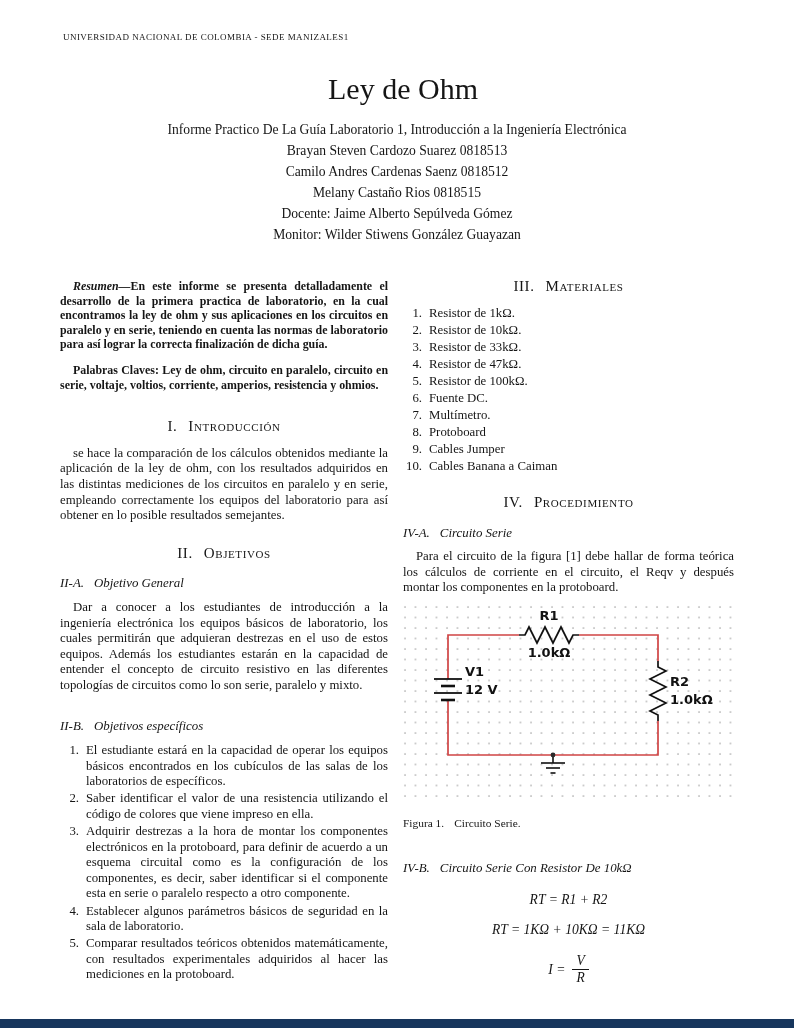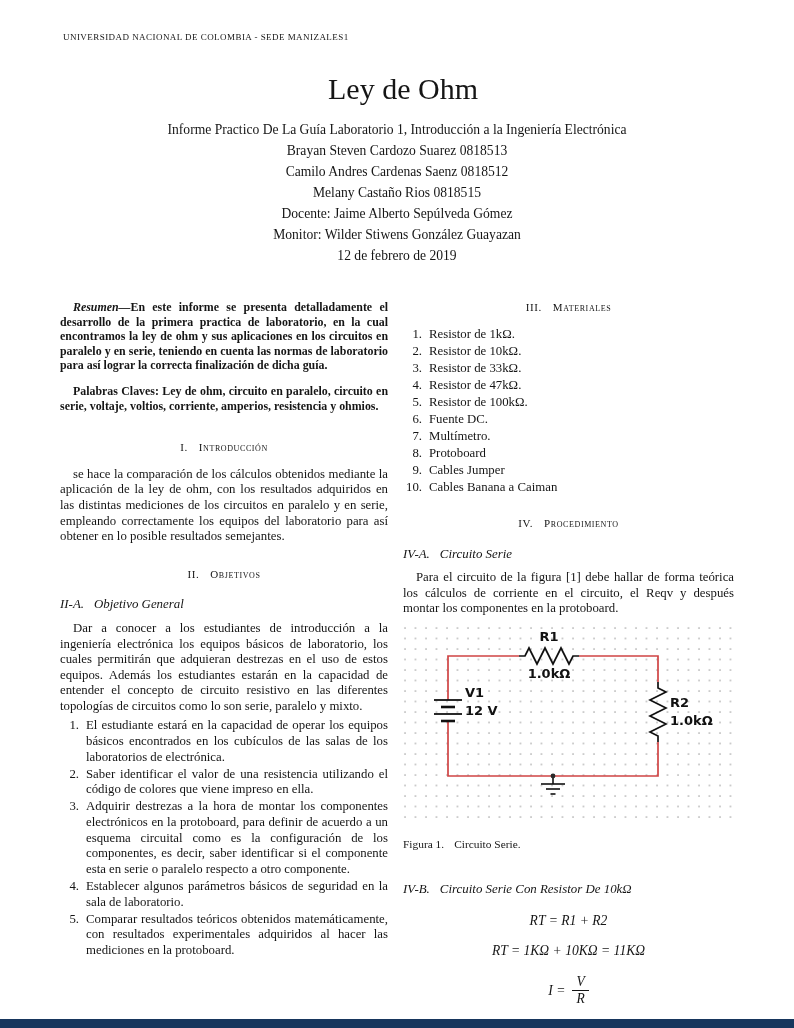--- a/index.html
+++ b/index.html
@@ -14,21 +14,21 @@
   .paper-title{
     text-align:center;font-size:30px;font-weight:normal;margin:30px 0 0 12px;
   }
   .byline{text-align:center;font-size:13.6px;line-height:21px;margin-top:13px}
   .columns{display:flex;gap:15px;padding:0 60px;margin-top:34px}
   .col{width:331px;font-size:12.8px;line-height:15.6px;text-align:justify}
   .abstract{font-weight:bold;font-size:11.9px;line-height:14.6px;margin:0;text-indent:13px}
   .abstract-label{font-style:italic}
   .keywords{margin-top:11px}
   .sec-head{
-    text-align:center;font-weight:normal;font-size:11px;
+    text-align:center;font-weight:normal;font-size:15px;
     font-variant:small-caps;letter-spacing:.6px;margin:22px 0 11px 0;
   }
   .sec-head .sec-num{margin-right:11px}
   .sub-head{font-style:italic;font-weight:normal;font-size:12.9px;margin:15px 0 8px 0;text-align:left}
   .sub-head .sub-num{margin-right:10px}
   .para{margin:0 0 4px 0;text-indent:13px}
   ol.numlist{list-style:none;counter-reset:n;margin:2px 0 0 0;padding:0}
   ol.numlist li{counter-increment:n;position:relative;padding-left:26px;margin-bottom:1.5px}
   ol.numlist li::before{content:counter(n) ".";position:absolute;left:0;width:19px;text-align:right}
   .figure-block{margin-top:9px}
@@ -54,41 +54,41 @@
 
 <h1 class="paper-title">Ley de Ohm</h1>
 
 <div class="byline">
   <div>Informe Practico De La Guía Laboratorio 1, Introducción a la Ingeniería Electrónica</div>
   <div>Brayan Steven Cardozo Suarez 0818513</div>
   <div>Camilo Andres Cardenas Saenz 0818512</div>
   <div>Melany Castaño Rios 0818515</div>
   <div>Docente: Jaime Alberto Sepúlveda Gómez</div>
   <div>Monitor: Wilder Stiwens González Guayazan</div>
-  <div>12 de febrero de 2019</div>
 </div>
 
 <div class="columns">
 
   <div class="col">
 
     <p class="abstract"><span class="abstract-label">Resumen—</span><span>En este informe se presenta detalladamente el desarrollo de la primera practica de laboratorio, en la cual encontramos la ley de ohm y sus aplicaciones en los circuitos en paralelo y en serie, teniendo en cuenta las normas de laboratorio para así lograr la correcta finalización de dicha guía.</span></p>
 
     <p class="abstract keywords">Palabras Claves: Ley de ohm, circuito en paralelo, circuito en serie, voltaje, voltios, corriente, amperios, resistencia y ohmios.</p>
 
     <h3 class="sec-head" style="margin-top:27px"><span class="sec-num">I.</span><span>Introducción</span></h3>
     <p class="para">se hace la comparación de los cálculos obtenidos mediante la aplicación de la ley de ohm, con los resultados adquiridos en las distintas mediciones de los circuitos en paralelo y en serie, empleando correctamente los equipos del laboratorio para así obtener en lo posible resultados semejantes.</p>
 
     <h3 class="sec-head" style=""><span class="sec-num">II.</span><span>Objetivos</span></h3>
 
     <h4 class="sub-head"><span class="sub-num">II-A.</span><span>Objetivo General</span></h4>
     <p class="para">Dar a conocer a los estudiantes de introducción a la ingeniería electrónica los equipos básicos de laboratorio, los cuales permitirán que adquieran destrezas en el uso de estos equipos. Además los estudiantes estarán en la capacidad de entender el concepto de circuito resistivo en las diferentes topologías de circuitos como lo son serie, paralelo y mixto.</p>
 
+    <h4 class="sub-head" style="margin-top:26px"><span class="sub-num">II-B.</span><span>Objetivos específicos</span></h4>
     <ol class="numlist">
-      <li>El estudiante estará en la capacidad de operar los equipos básicos encontrados en los cubículos de las salas de los laboratorios de electrónica.</li>
+      <li>El estudiante estará en la capacidad de operar los equipos básicos encontrados en los cubículos de las salas de los laboratorios de específicos.</li>
       <li>Saber identificar el valor de una resistencia utilizando el código de colores que viene impreso en ella.</li>
       <li>Adquirir destrezas a la hora de montar los componentes electrónicos en la protoboard, para definir de acuerdo a un esquema circuital como es la configuración de los componentes, es decir, saber identificar si el componente esta en serie o paralelo respecto a otro componente.</li>
       <li>Establecer algunos parámetros básicos de seguridad en la sala de laboratorio.</li>
       <li>Comparar resultados teóricos obtenidos matemáticamente, con resultados experimentales adquiridos al hacer las mediciones en la protoboard.</li>
     </ol>
 
   </div>
 
   <div class="col">
 

